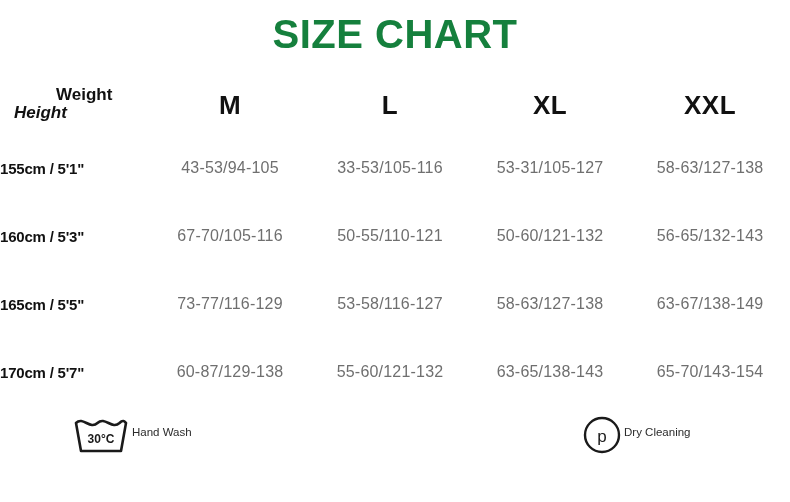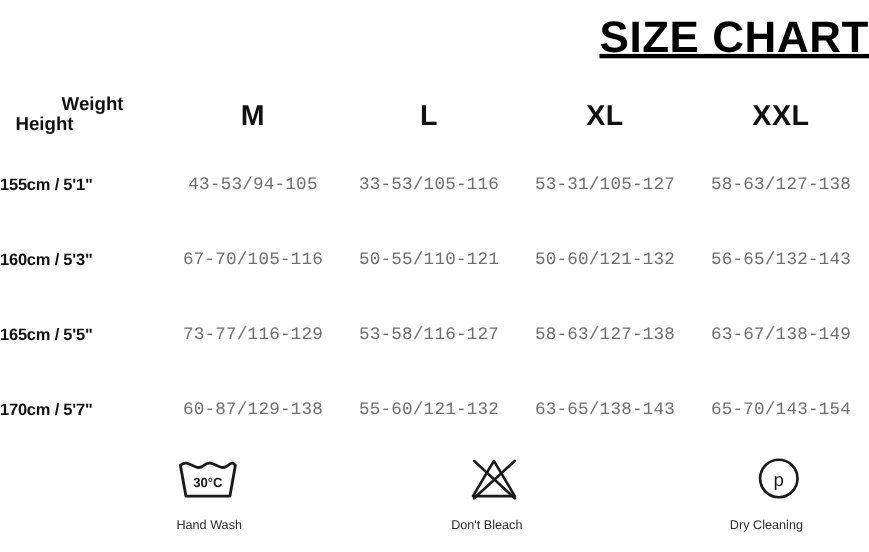--- a/index.html
+++ b/index.html
@@ -22,27 +22,26 @@
     position: relative;
     box-sizing: border-box;
   }
 
   
   .title {
     position: absolute;
     top: 12px;
     left: 0;
     width: 790px;
-    text-align: right;
+    text-align: center;
     font-size: 40px;
     font-weight: 700;
     letter-spacing: 0.5px;
-    color: #000000;
+    color: #15803d;
     line-height: 1.1;
-    text-decoration: underline;
   }
 
   
   .chart-table {
     position: absolute;
     top: 76px;
     left: 0;
     width: 790px;
     border-collapse: collapse;
     table-layout: fixed;
@@ -76,20 +75,21 @@
     white-space: nowrap;
   }
   .corner-height {
     position: absolute;
     top: 27px;
     left: 14px;
     font-size: 17px;
     font-weight: 700;
     color: #111111;
     white-space: nowrap;
+    font-style: italic;
   }
 
   .size-head {
     text-align: center;
     font-size: 26px;
     font-weight: 700;
     color: #111111;
     letter-spacing: 0.5px;
   }
 
@@ -105,37 +105,36 @@
     white-space: nowrap;
     letter-spacing: -0.2px;
   }
   .measure {
     text-align: center;
     font-size: 16px;
     font-weight: 400;
     color: #6f6f6f;
     letter-spacing: 0.2px;
     white-space: nowrap;
-    font-family: Liberation Mono, monospace;
   }
 
   
   .care-row {
     position: absolute;
     left: 70px;
     top: 412px;
     width: 660px;
     display: flex;
     justify-content: space-between;
     align-items: flex-start;
   }
   .care-item {
     display: flex;
-    flex-direction: column;
-    align-items: flex-end;
+    flex-direction: row;
+    align-items: flex-start;
     width: 150px;
   }
   .care-glyph {
     height: 46px;
     display: flex;
     align-items: center;
     justify-content: center;
   }
   .care-label {
     margin-top: 14px;
@@ -221,30 +220,20 @@
       <div class="care-glyph">
         <svg width="62" height="42" viewBox="0 0 62 42" aria-hidden="true">
           <path d="M6 9 C13 2, 20 16, 27.5 9 C35 2, 42 16, 49.5 9 C53 5.5, 54.5 7.5, 56 9
                    L51 37 L11 37 Z" fill="none" stroke="#1a1a1a" stroke-width="2.6" stroke-linejoin="round"></path>
           <text class="tub-temp" x="31" y="29" text-anchor="middle">30°C</text>
         </svg>
       </div>
       <div class="care-label">Hand Wash</div>
     </div>
 
-    <div class="care-item">
-      <div class="care-glyph">
-        <svg width="52" height="42" viewBox="0 0 52 42" aria-hidden="true">
-          <path d="M26 5 L45 37 L7 37 Z" fill="none" stroke="#1a1a1a" stroke-width="2.4" stroke-linejoin="round"></path>
-          <line x1="8" y1="5" x2="45" y2="39" stroke="#1a1a1a" stroke-width="2.4" stroke-linecap="round"></line>
-          <line x1="45" y1="5" x2="8" y2="39" stroke="#1a1a1a" stroke-width="2.4" stroke-linecap="round"></line>
-        </svg>
-      </div>
-      <div class="care-label">Don't Bleach</div>
-    </div>
 
     <div class="care-item">
       <div class="care-glyph">
         <svg width="44" height="44" viewBox="0 0 44 44" aria-hidden="true">
           <circle cx="22" cy="22" r="17" fill="none" stroke="#1a1a1a" stroke-width="2.4"></circle>
           <text class="dc-letter" x="22" y="29" text-anchor="middle">p</text>
         </svg>
       </div>
       <div class="care-label">Dry Cleaning</div>
     </div>

